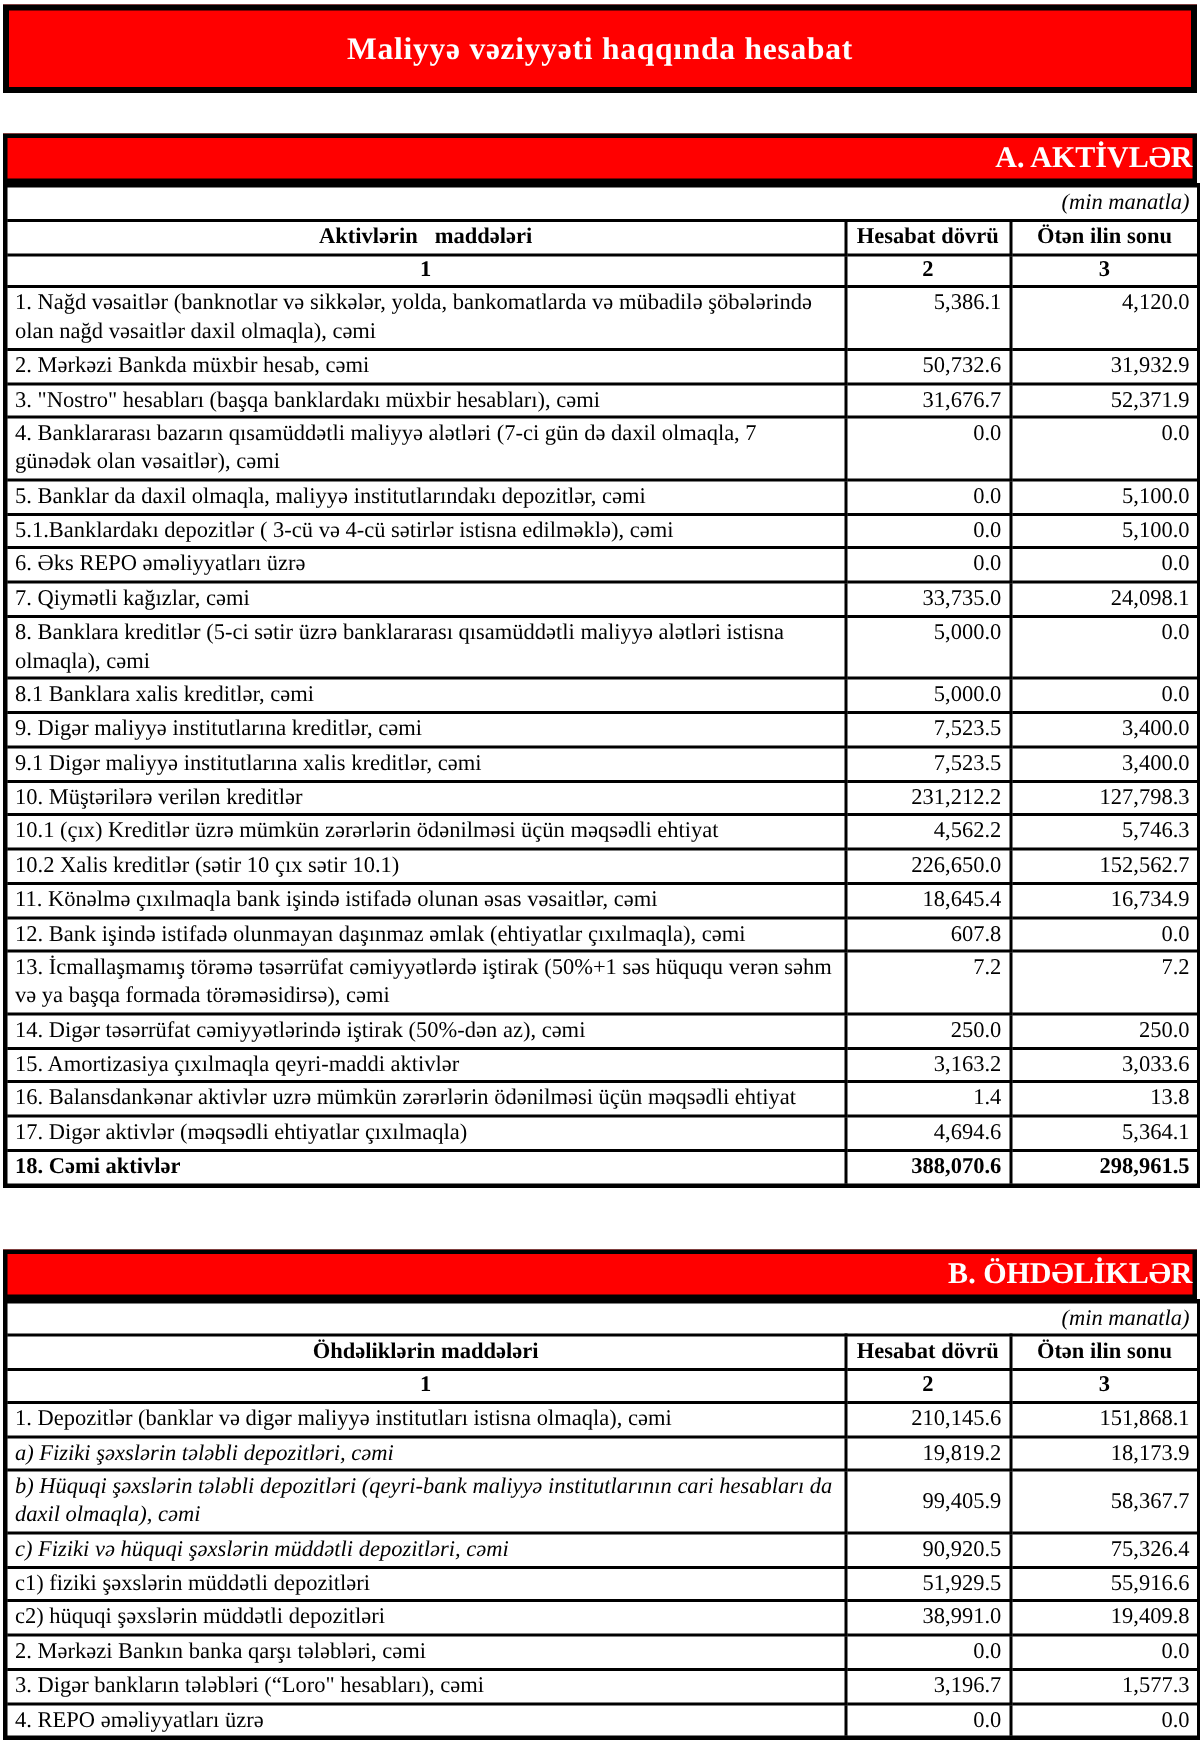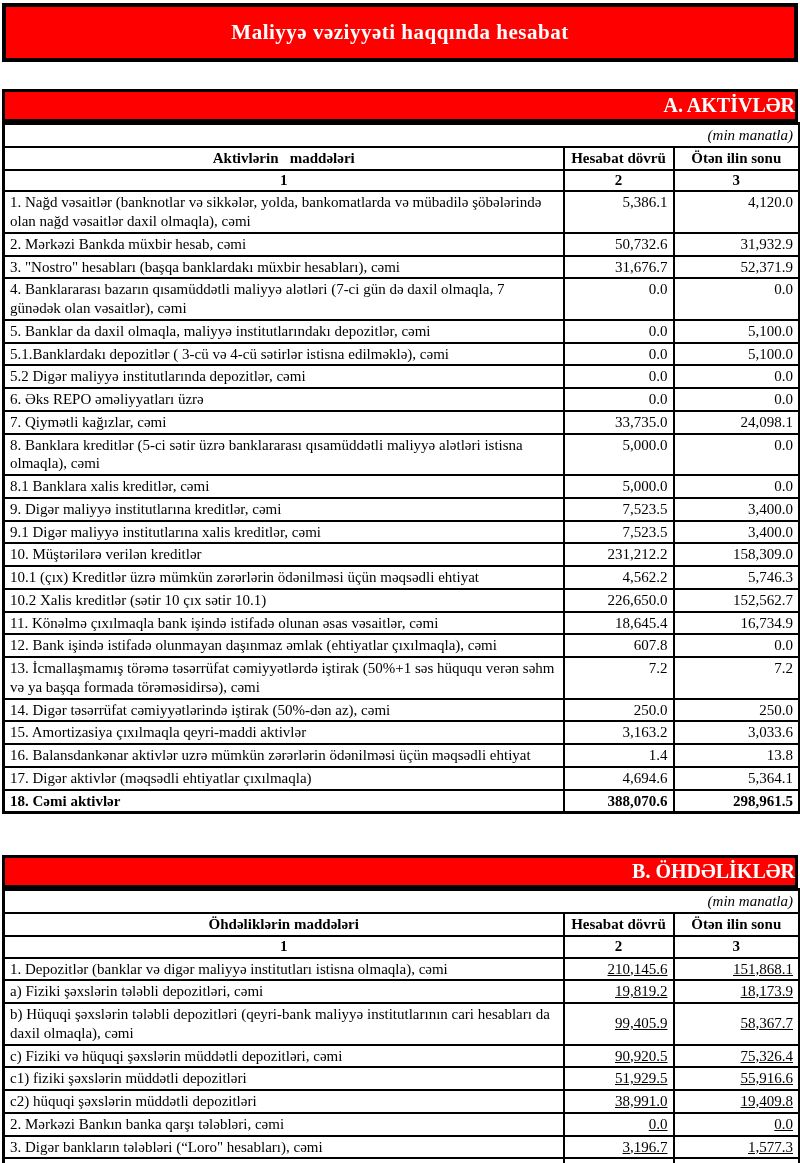--- a/index.html
+++ b/index.html
@@ -65,23 +65,23 @@
   }
   th.col-items { white-space:pre-wrap; }
   tr.colnum-row td {
     font-weight:bold;
     text-align:center;
     padding:0 4px 1px 4px;
   }
   td.label { text-align:left; }
   td.num   { text-align:right; white-space:nowrap; padding-right:5px; }
   table.va-top td.num { vertical-align:top; }
-  table.va-mid td.num { vertical-align:middle;text-decoration:underline; }
+  table.va-mid td.num { vertical-align:middle; }
   td.ind0 { padding-left:4px; }
-  td.ind1 { padding-left:16px; }
+  td.ind1 { padding-left:16px;font-style:italic; }
   td.ind2 { padding-left:60px; }
   tr.bold td { font-weight:bold; }
 </style>
 </head>
 <body>
 
 <div class="title-banner">
   <span>Maliyyə vəziyyəti haqqında hesabat</span>
 </div>
 <div class="title-gap"></div>
@@ -136,25 +136,20 @@
           <td class="label ind0">5. Banklar da daxil olmaqla, maliyyə institutlarındakı depozitlər, cəmi</td>
           <td class="num">0.0</td>
           <td class="num">5,100.0</td>
         </tr>
         <tr>
           <td class="label ind0">5.1.Banklardakı depozitlər ( 3-cü və 4-cü sətirlər istisna edilməklə), cəmi</td>
           <td class="num">0.0</td>
           <td class="num">5,100.0</td>
         </tr>
         <tr>
-          <td class="label ind0">5.2 Digər maliyyə institutlarında depozitlər, cəmi</td>
-          <td class="num">0.0</td>
-          <td class="num">0.0</td>
-        </tr>
-        <tr>
           <td class="label ind0">6. Əks REPO əməliyyatları üzrə</td>
           <td class="num">0.0</td>
           <td class="num">0.0</td>
         </tr>
         <tr>
           <td class="label ind0">7. Qiymətli kağızlar, cəmi</td>
           <td class="num">33,735.0</td>
           <td class="num">24,098.1</td>
         </tr>
         <tr>
@@ -173,21 +168,21 @@
           <td class="num">3,400.0</td>
         </tr>
         <tr>
           <td class="label ind0">9.1 Digər maliyyə institutlarına xalis kreditlər, cəmi</td>
           <td class="num">7,523.5</td>
           <td class="num">3,400.0</td>
         </tr>
         <tr>
           <td class="label ind0">10. Müştərilərə verilən kreditlər</td>
           <td class="num">231,212.2</td>
-          <td class="num">158,309.0</td>
+          <td class="num">127,798.3</td>
         </tr>
         <tr>
           <td class="label ind0">10.1 (çıx) Kreditlər üzrə mümkün zərərlərin ödənilməsi üçün məqsədli ehtiyat</td>
           <td class="num">4,562.2</td>
           <td class="num">5,746.3</td>
         </tr>
         <tr>
           <td class="label ind0">10.2 Xalis kreditlər (sətir 10 çıx sətir 10.1)</td>
           <td class="num">226,650.0</td>
           <td class="num">152,562.7</td>

